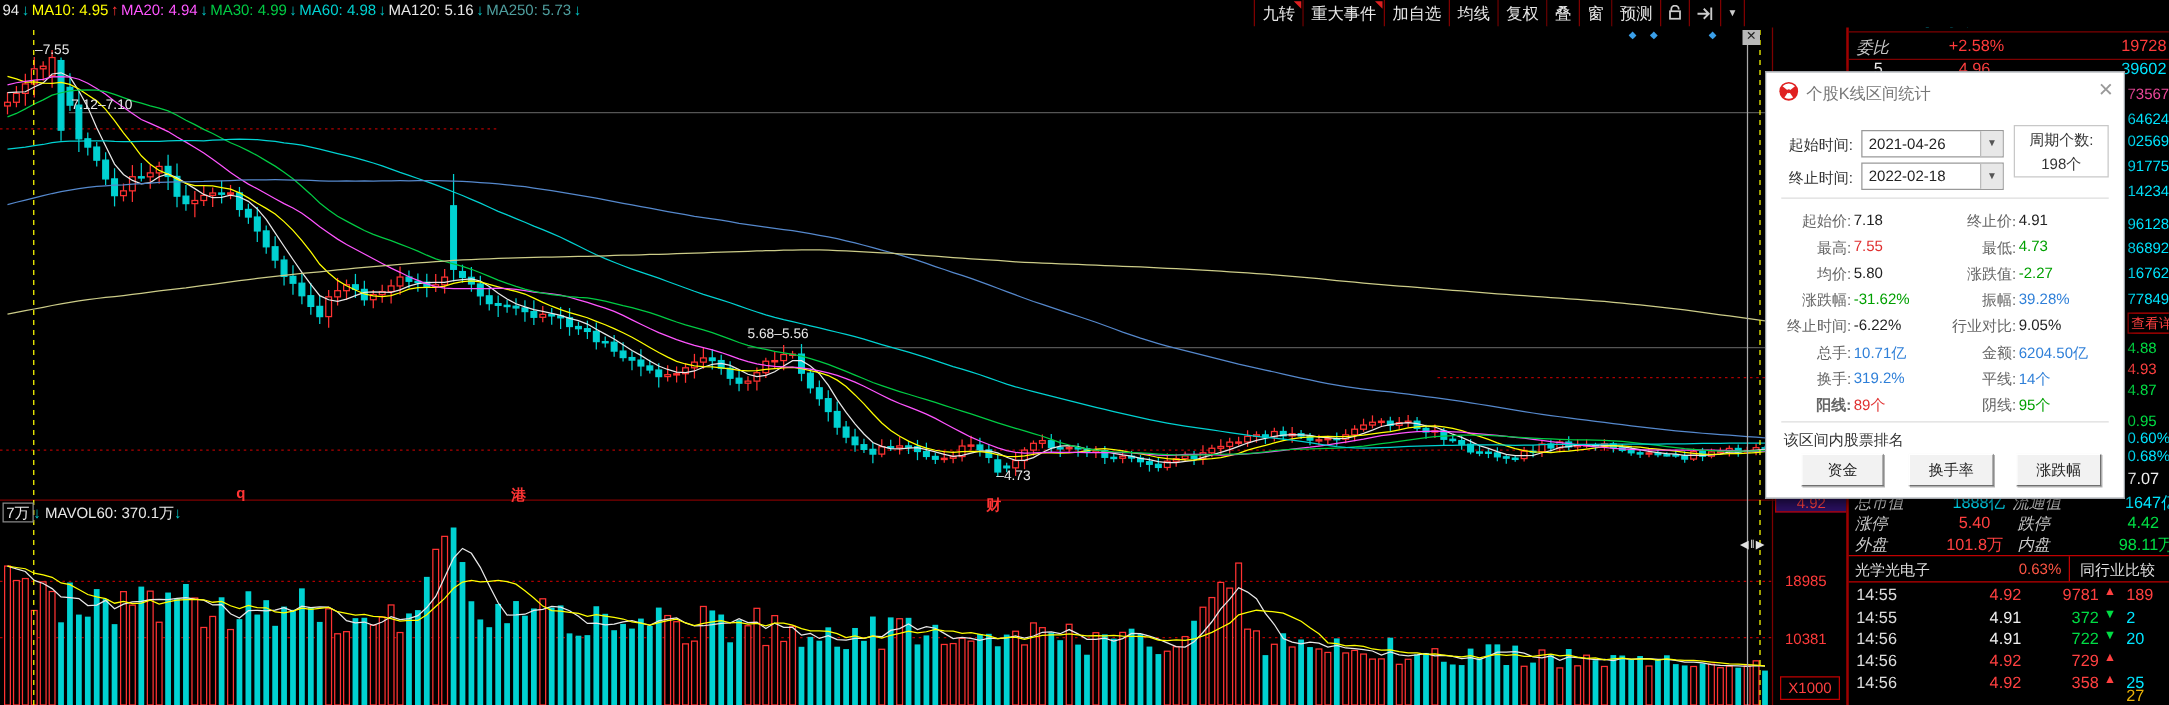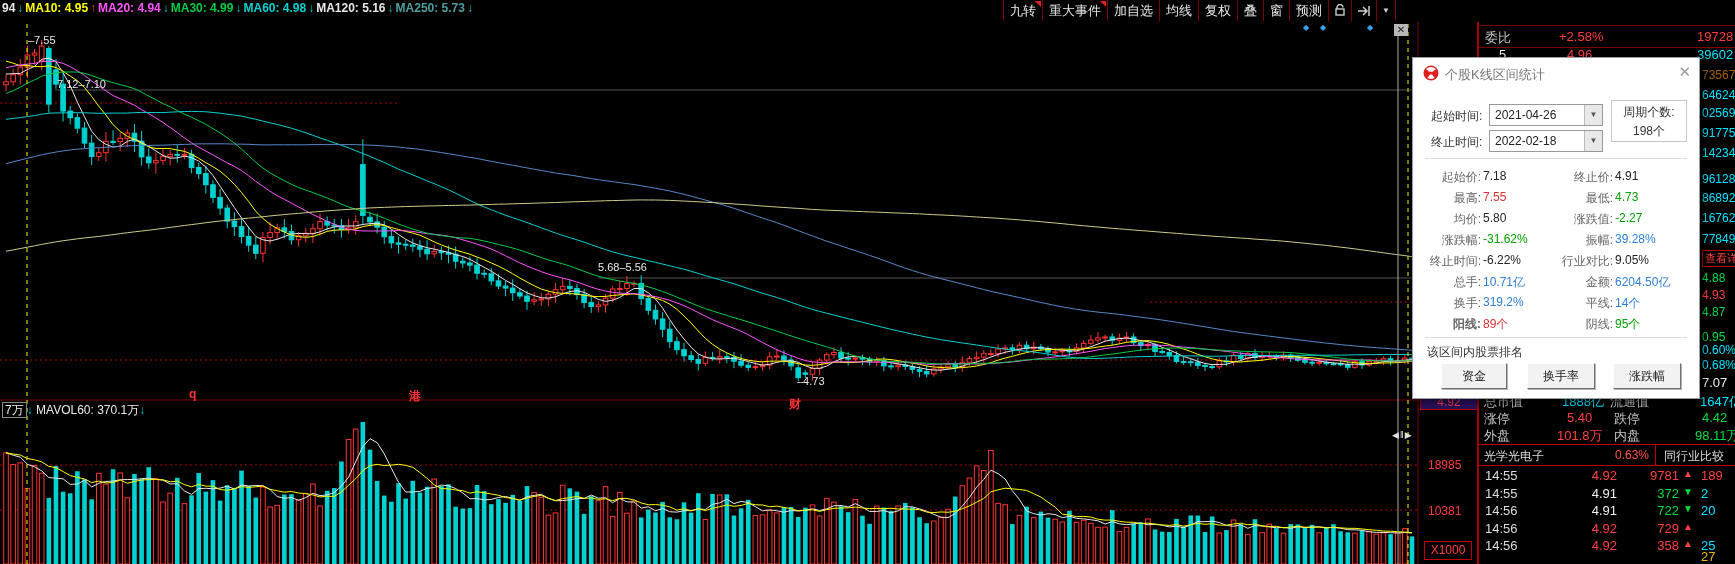--- a/index.html
+++ b/index.html
@@ -2,21 +2,21 @@
 <html><head>
 <meta charset="utf-8">
 <style>
   html,body{margin:0;padding:0;background:#000;}
   body{position:relative;width:1735px;height:564px;overflow:hidden;
        font-family:"Liberation Sans","DejaVu Sans",sans-serif;font-size:12px;}
   .abs{position:absolute;}
   
   #top-bar{left:0;top:0;width:1735px;height:22px;background:#000;z-index:5;}
   #ma-bar{left:2px;top:1px;height:16px;white-space:nowrap;font-size:12px;}
-  #ma-bar span{margin-right:2px;font-weight:bold;}
+  #ma-bar span{margin-right:2px;}
   #toolbar{left:1003px;top:0;height:21px;display:flex;align-items:stretch;border-left:1px solid #7e0000;}
   .tb-btn{position:relative;color:#e8e8e8;font-size:13px;line-height:21px;padding:0 6px;
           border-right:1px solid #7e0000;background:#000;cursor:pointer;white-space:nowrap;}
   .tb-btn.corner::after{content:"";position:absolute;right:1px;top:1px;border-left:6px solid transparent;border-top:6px solid #e02020;}
   .tb-ico{display:flex;align-items:center;padding:0 5px;border-right:1px solid #7e0000;cursor:pointer;}
   
   .chart-label{position:absolute;color:#e8e8e8;font-size:11px;white-space:nowrap;z-index:3;}
   .ev-marker{position:absolute;color:#ff3434;font-size:12px;font-weight:bold;z-index:3;}
   .diamond{position:absolute;color:#3a9fe8;font-size:8px;z-index:4;line-height:8px;}
   .sig{position:absolute;font-size:8px;z-index:4;line-height:8px;}
@@ -30,21 +30,21 @@
   #minimize-x{position:absolute;left:1394px;top:24px;width:14px;height:12px;background:#b8b8b8;
      color:#222;font-size:10px;line-height:12px;text-align:center;z-index:4;cursor:pointer;}
   #scroll-arrows{position:absolute;left:1392px;top:430px;color:#e0e0e0;font-size:9px;z-index:4;letter-spacing:1px;cursor:pointer;}
   
   #panel{left:1477px;top:0;width:258px;height:564px;background:#000;border-left:2px solid #a00000;z-index:2;}
   #panel-header{position:absolute;left:0;top:0;width:258px;height:22px;}
   #r-badge{position:absolute;left:18px;top:4px;color:#ffff00;font-size:13px;font-weight:bold;}
   #stock-title{position:absolute;left:55px;top:0px;color:#00e5ff;font-size:19px;font-weight:bold;white-space:nowrap;}
   #gear{position:absolute;left:240px;top:4px;}
   .p-row{position:absolute;left:0;width:258px;}
-  .p-lbl{color:#c8c8c8;font-size:13px;}
+  .p-lbl{color:#c8c8c8;font-size:13px;font-style:italic;}
   #weibi-row{top:25px;height:21px;border-top:1px solid #7e0000;border-bottom:1px solid #7e0000;}
   #sell5-row{top:47px;height:15px;}
   .strip-item{position:absolute;left:223px;font-size:12px;white-space:nowrap;}
   .info-row{position:absolute;left:0;width:258px;height:16px;font-size:13px;white-space:nowrap;}
   .info-row .v{position:absolute;}
   #sector-row{position:absolute;left:0;top:444px;width:258px;height:20px;border:1px solid #c00000;border-left:none;display:flex;}
   #sector-cell{position:relative;width:176px;border-right:1px solid #c00000;}
   #sector-name{position:absolute;left:5px;top:3px;color:#ddd;font-size:12px;}
   #sector-chg{position:absolute;right:6px;top:3px;color:#ff5544;font-size:12px;}
   #peer-cell{position:relative;flex:1;}
@@ -813,21 +813,21 @@
     <span class="p-lbl" style="position:absolute;left:6px;top:3px;">委比</span>
     <span style="position:absolute;left:80px;top:3px;color:#ff3b3b;font-size:13px;">+2.58%</span>
     <span style="position:absolute;left:218px;top:3px;color:#ff3b3b;font-size:13px;">19728</span>
   </div>
   <div id="sell5-row" class="p-row">
     <span style="position:absolute;left:20px;color:#eee;font-size:13px;">5</span>
     <span style="position:absolute;left:88px;color:#ff4040;font-size:13px;">4.96</span>
     <span style="position:absolute;left:218px;color:#00e5ff;font-size:13px;">39602</span>
   </div>
   <div id="strip-items">
-      <div class="strip-item" style="top: 68px; color: #a16207;">73567</div>
+      <div class="strip-item" style="top: 68px; color: #ec4899;">73567</div>
       <div class="strip-item" style="top: 88px; color: rgb(0, 229, 255);">64624</div>
       <div class="strip-item" style="top: 106px; color: rgb(0, 229, 255);">02569</div>
       <div class="strip-item" style="top: 126px; color: rgb(0, 229, 255);">91775</div>
       <div class="strip-item" style="top: 146px; color: rgb(0, 229, 255);">14234</div>
       <div class="strip-item" style="top: 172px; color: rgb(0, 229, 255);">96128</div>
       <div class="strip-item" style="top: 191px; color: rgb(0, 229, 255);">86892</div>
       <div class="strip-item" style="top: 211px; color: rgb(0, 229, 255);">16762</div>
       <div class="strip-item" style="top: 232px; color: rgb(0, 229, 255);">77849</div>
       <div class="strip-item" style="top: 250px; color: rgb(255, 64, 64); border: 1px solid rgb(192, 0, 0); padding: 0px 2px; font-size: 11px;">查看详细</div>
       <div class="strip-item" style="top: 271px; color: rgb(0, 221, 68);">4.88</div>

